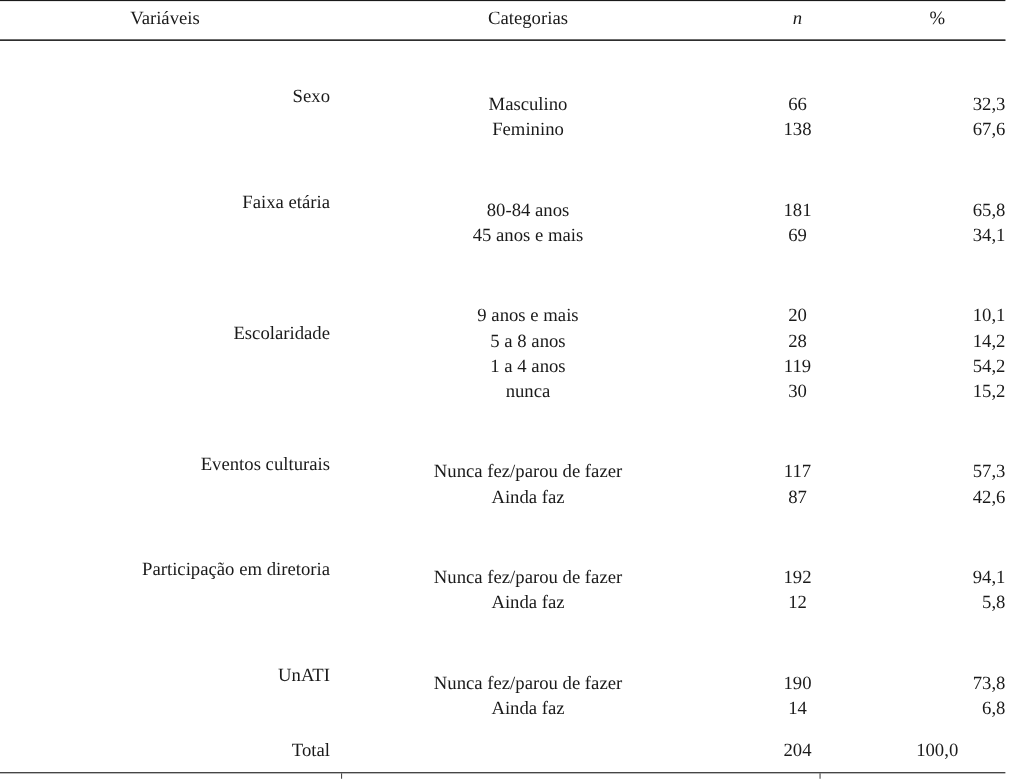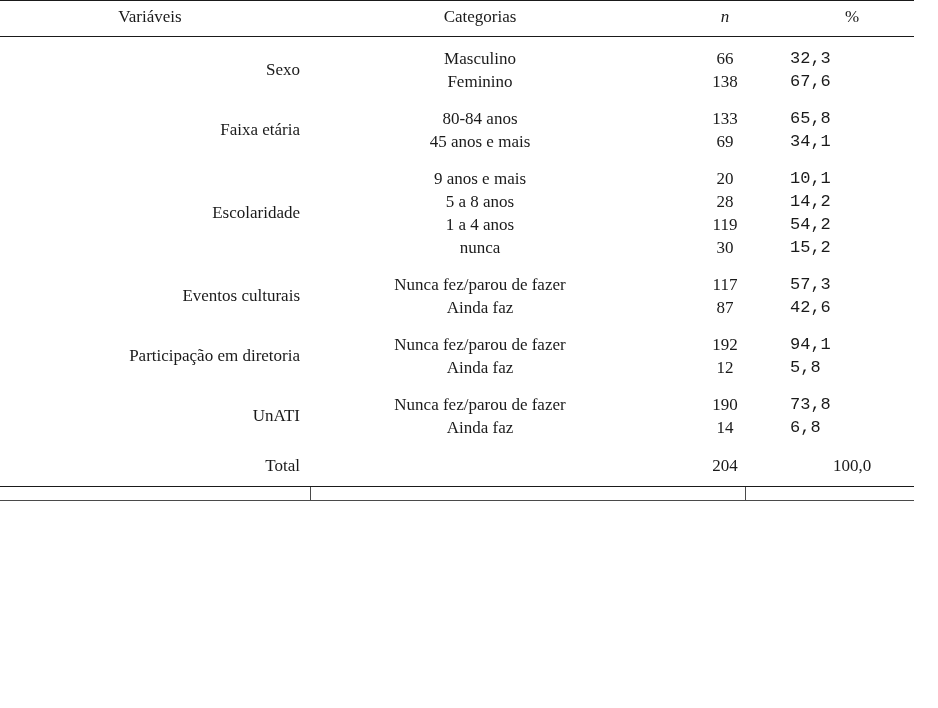--- a/index.html
+++ b/index.html
@@ -55,29 +55,30 @@
   }
   .var-label {
     text-align: right;
     font-size: 17px;
     line-height: 1.35;
   }
   .cat-list, .n-list, .pct-list {
     display: block;
     line-height: 1.35;
     font-size: 17px;
+    margin-top: 36px;
   }
   .cat-list div, .n-list div, .pct-list div {
     height: 23px;
     line-height: 23px;
     white-space: nowrap;
   }
   .cat-list div { text-align: center; }
   .n-list div   { }
-  .pct-list div { text-align: left; font-family: Liberation Mono, monospace; }
+  .pct-list div { text-align: right; }
 
   tr.total td {
     padding-top: 12px;
     padding-bottom: 8px;
   }
   tr.total .var-label { }
 
   .bottom-rule {
     width: 914px;
     margin: 0 auto;
@@ -153,21 +154,21 @@
       <tr class="group">
         <td class="var-label">Faixa etária</td>
         <td>
           <span class="cat-list">
             <div>80-84 anos</div>
             <div>45 anos e mais</div>
           </span>
         </td>
         <td>
           <span class="n-list">
-            <div>133</div>
+            <div>181</div>
             <div>69</div>
           </span>
         </td>
         <td>
           <span class="pct-list">
             <div>65,8</div>
             <div>34,1</div>
           </span>
         </td>
       </tr>

